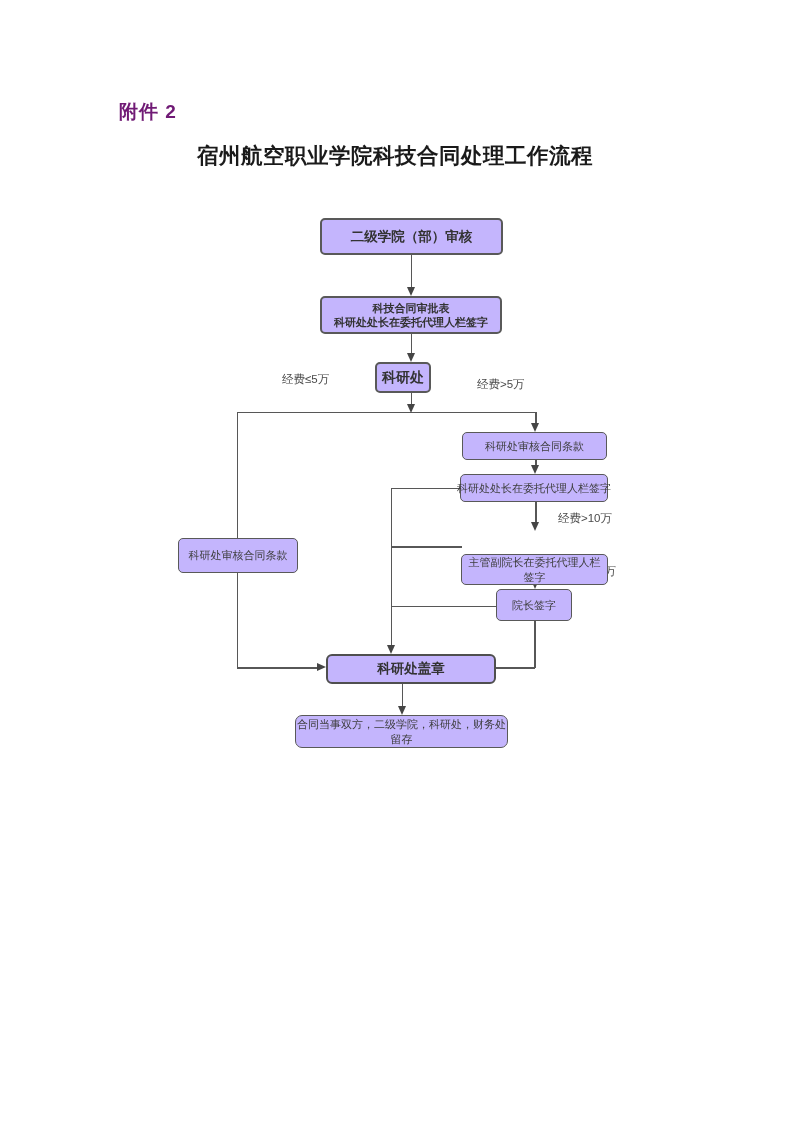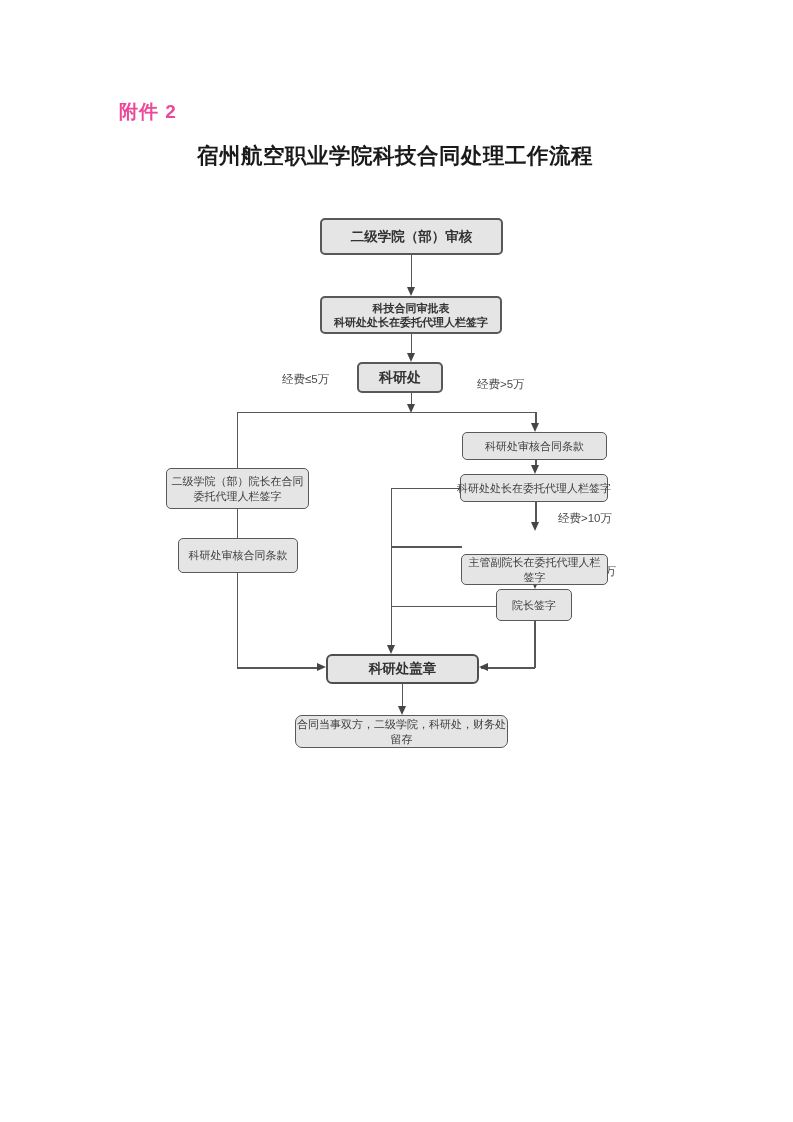--- a/index.html
+++ b/index.html
@@ -5,31 +5,31 @@
   html,body{margin:0;padding:0;background:#ffffff;}
   #page{
     position:relative;
     width:793px;height:1122px;
     background:#ffffff;
     font-family:"Liberation Sans","DejaVu Sans",sans-serif;
     overflow:hidden;
   }
   .hdr-attachment{
     position:absolute;left:119px;top:99px;
-    font-size:19px;font-weight:700;color:#ec4899;
+    font-size:19px;font-weight:700;color:#701a75;
     letter-spacing:1px;
   }
   .hdr-title{
     position:absolute;left:197px;top:141px;
     font-size:21.5px;font-weight:700;color:#1a1a1a;
     letter-spacing:0.5px;
   }
   .node{
     position:absolute;box-sizing:border-box;
-    background:#e5e5e5;
+    background:#c4b5fd;
     border:1.5px solid #595959;border-radius:5px;
     display:flex;flex-direction:column;align-items:center;justify-content:center;
     color:#3d3d3d;font-size:11px;line-height:1.3;
     text-align:center;white-space:nowrap;
   }
   .node.bold{font-weight:700;color:#333333;}
   .node.thick{border-width:2px;}
   .node.seal{border:2.4px solid #4f4f4f;border-radius:6px;}
   .flow-label{
     position:absolute;font-size:11.5px;color:#4a4a4a;white-space:nowrap;
@@ -93,51 +93,47 @@
 
   <div class="node bold thick fs13" style="left:320px;top:218px;width:183px;height:37px;">
     <span>二级学院（部）审核</span>
   </div>
 
   <div class="node bold thick" style="left:320px;top:296px;width:182px;height:38px;">
     <span>科技合同审批表</span>
     <span>科研处处长在委托代理人栏签字</span>
   </div>
 
-  <div class="node bold thick fs14" style="left:357px;top:362px;width:86px;height:31px;">
+  <div class="node bold thick fs14" style="left:375px;top:362px;width:56px;height:31px;">
     <span>科研处</span>
   </div>
 
   <div class="node" style="left:462px;top:432px;width:145px;height:28px;">
     <span>科研处审核合同条款</span>
   </div>
 
   <div class="node" style="left:460px;top:474px;width:148px;height:28px;">
     <span>科研处处长在委托代理人栏签字</span>
   </div>
 
   <div class="node" style="left:461px;top:554px;width:147px;height:31px;">
     <span>主管副院长在委托代理人栏</span>
     <span>签字</span>
   </div>
 
   <div class="node" style="left:496px;top:589px;width:76px;height:32px;font-family:Liberation Serif, serif;">
     <span>院长签字</span>
   </div>
 
-  <div class="node" style="left:166px;top:468px;width:143px;height:41px;">
-    <span>二级学院（部）院长在合同</span>
-    <span>委托代理人栏签字</span>
-  </div>
 
   <div class="node" style="left:178px;top:538px;width:120px;height:35px;">
     <span>科研处审核合同条款</span>
   </div>
 
-  <div class="node bold seal fs13" style="left:326px;top:654px;width:153px;height:30px;">
+  <div class="node bold seal fs13" style="left:326px;top:654px;width:170px;height:30px;">
     <span>科研处盖章</span>
   </div>
 
   <div class="node" style="left:295px;top:715px;width:213px;height:33px;border-radius:7px;">
     <span class="wrap2">合同当事双方，二级学院，科研处，财务处</span>
     <span>留存</span>
   </div>
 
 </div>
 

